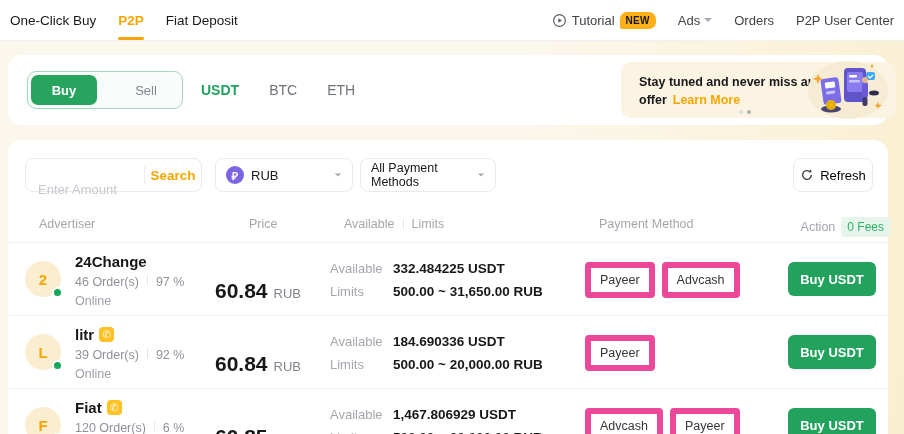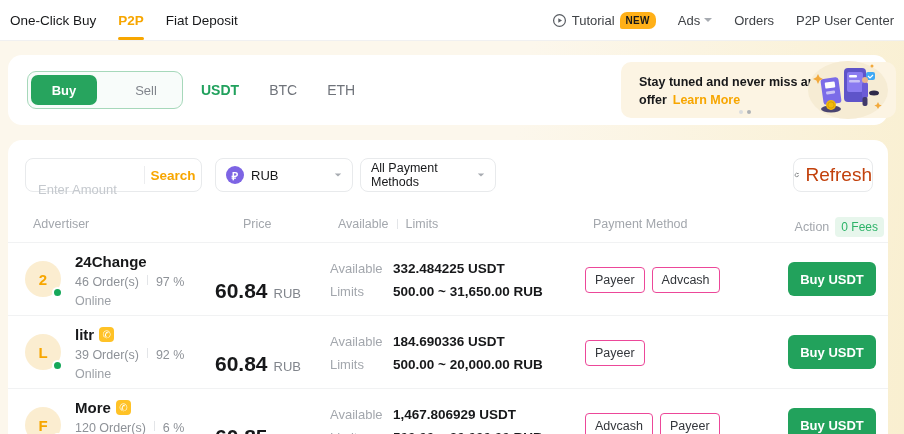--- a/index.html
+++ b/index.html
@@ -57,23 +57,23 @@
   .select { position:absolute; top:18px; height:34px; border:1px solid #E8EAEC; border-radius:8px;
     background:#fff; display:flex; align-items:center; padding:0 10px; gap:7px; cursor:pointer; }
   .select-currency { left:207px; width:138px; }
   .select-payment { left:352px; width:136px;gap:20px; }
   .cur-icon { width:18px; height:18px; border-radius:50%; background:#7D64E4; color:#fff; font-size:11px;
     font-weight:700; display:flex; align-items:center; justify-content:center; }
   .select-label { font-size:13px; color:#17181A; }
   .select .caret { margin-left:auto; transform:scale(.8); }
   .refresh-btn { position:absolute; right:15px; top:18px; width:80px; height:34px; border:1px solid #E8EAEC;
     border-radius:8px; background:#fff; display:flex; align-items:center; justify-content:center; gap:6px;
-    font-size:19px; color:#c2410c; cursor:pointer; font-family:"Liberation Sans", sans-serif; }
-  
-  .thead { position:absolute; left:8px; top:68px; width:100%; height:34px; }
+    font-size:13px; color:#000000; cursor:pointer; font-family:"Liberation Sans", sans-serif; }
+  
+  .thead { position:absolute; left:14px; top:68px; width:100%; height:34px; }
   .th { position:absolute; top:9px; font-size:12.5px; color:#A3A7AD; }
   .th-advertiser { left:17px; }
   .th-price { left:207px;margin-left:20px; }
   .th-avail { left:322px; display:flex; align-items:center; gap:8px; }
   .th-payment { left:577px; }
   .th-action { left:auto; right:12px; display:flex; align-items:center; gap:6px; }
   .sep { width:1px; height:10px; background:#E3E5E8; display:inline-block; }
   .fees-badge { background:#E7F6EC; color:#2DB368; font-size:12px; padding:3px 6px; border-radius:4px; }
   
   .rows { position:absolute; left:0; top:102px; width:100%; }
@@ -92,21 +92,21 @@
     font-size:12.5px; color:#8E9298; }
   .adv-status { position:absolute; left:67px; top:51px; font-size:12.5px; color:#9DA1A7; }
   .price-cell { position:absolute; left:207px; top:36px; display:flex; align-items:baseline; gap:6px; }
   .price-num { font-size:21px; font-weight:700; color:#17181A; }
   .price-cur { font-size:13px; color:#81858C; }
   .avail-cell { position:absolute; left:322px; top:14px; font-size:13px; line-height:23px; }
   .avail-line { display:flex; }
   .avail-lab { width:63px; color:#A3A7AD; }
   .avail-val { color:#17181A; font-weight:700; font-size:13.5px; white-space:nowrap; }
   .pm-cell { position:absolute; left:577px; top:0; height:73px; display:flex; align-items:center; gap:7px; }
-  .chip { border:1px solid #ec4899; border-radius:4px; padding:5px 9px; font-size:12.5px; color:#33363B; background:#fff; }
+  .chip { border:6px solid #ec4899; border-radius:4px; padding:5px 9px; font-size:12.5px; color:#33363B; background:#fff; }
   .buy-btn { position:absolute; right:12px; top:19px; width:88px; height:34px; background:#22A25C;
     color:#fff; font-size:13px; font-weight:700; border:none; border-radius:6px; cursor:pointer;
     font-family:"Liberation Sans", sans-serif; }
 </style>
 </head>
 <body>
 
 <div class="topnav">
   <div class="topnav-left">
     <span class="nav-item">One-Click Buy</span>
@@ -288,21 +288,21 @@
       </div>
       <button class="buy-btn">Buy USDT</button>
     </div>
 
     <div class="row">
       <div class="avatar">
         <span class="avatar-letter">F</span>
         <span class="online-dot"></span>
       </div>
       <div class="adv-name-line">
-        <span class="adv-name">More</span>
+        <span class="adv-name">Fiat</span>
         <span class="verified-badge"></span>
       </div>
       <div class="adv-sub">
         <span>120 Order(s)</span>
         <span class="sep"></span>
         <span>6 %</span>
       </div>
 
       <div class="price-cell">
         <span class="price-num">60.85</span>

